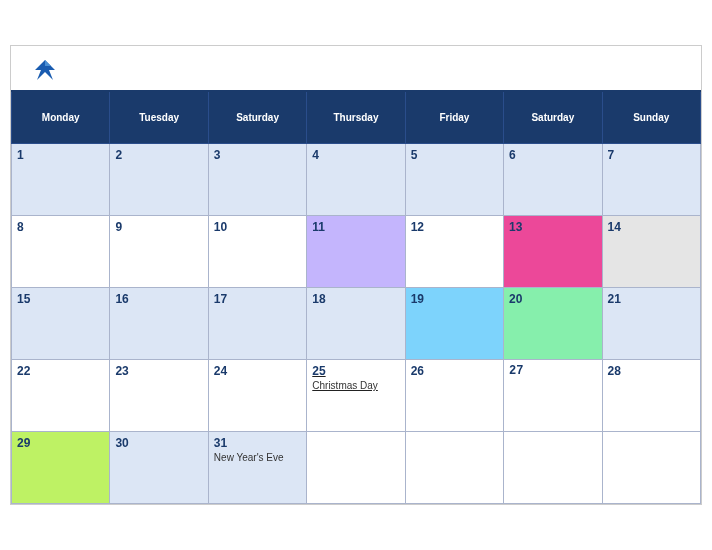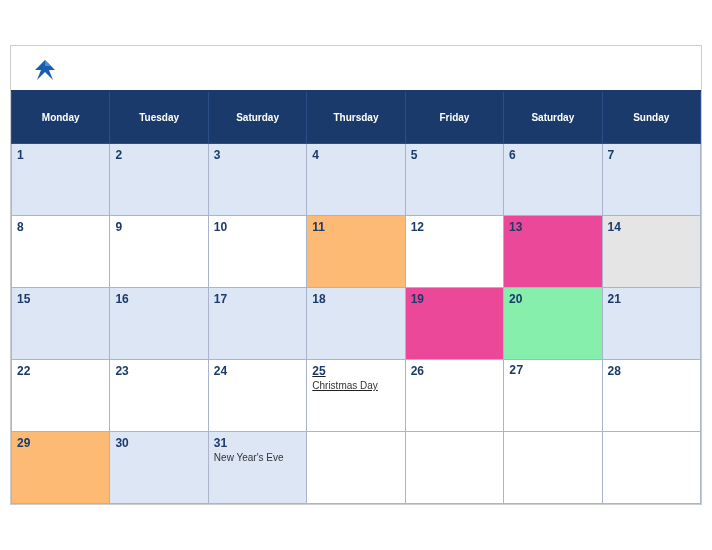--- a/index.html
+++ b/index.html
@@ -160,21 +160,21 @@
         <tr>
           <td style="background: rgb(255, 255, 255);">
             <span class="day-number">8</span>
           </td>
           <td style="background: rgb(255, 255, 255);">
             <span class="day-number">9</span>
           </td>
           <td style="background: rgb(255, 255, 255);">
             <span class="day-number">10</span>
           </td>
-          <td style="background: #fdba74;">
+          <td style="background: #c4b5fd;">
             <span class="day-number">11</span>
           </td>
           <td style="background: rgb(255, 255, 255);">
             <span class="day-number">12</span>
           </td>
           <td style="background: #ec4899;">
             <span class="day-number">13</span>
           </td>
           <td style="background: #e5e5e5;">
             <span class="day-number">14</span>
@@ -186,21 +186,21 @@
           </td>
           <td style="background: rgb(220, 230, 245);">
             <span class="day-number">16</span>
           </td>
           <td style="background: rgb(220, 230, 245);">
             <span class="day-number">17</span>
           </td>
           <td style="background: rgb(220, 230, 245);">
             <span class="day-number">18</span>
           </td>
-          <td style="background: #ec4899;">
+          <td style="background: #7dd3fc;">
             <span class="day-number">19</span>
           </td>
           <td style="background: #86efac; margin-top: 8px;">
             <span class="day-number">20</span>
           </td>
           <td style="background: rgb(220, 230, 245);">
             <span class="day-number">21</span>
           </td>
         </tr>
         <tr>
@@ -221,21 +221,21 @@
             <span class="day-number">26</span>
           </td>
           <td style="background: rgb(255, 255, 255); font-family: Liberation Mono, monospace;">
             <span class="day-number">27</span>
           </td>
           <td style="background: rgb(255, 255, 255);">
             <span class="day-number">28</span>
           </td>
         </tr>
         <tr>
-          <td style="background: #fdba74;">
+          <td style="background: #bef264;">
             <span class="day-number">29</span>
           </td>
           <td style="background: rgb(220, 230, 245);">
             <span class="day-number">30</span>
           </td>
           <td style="background: rgb(220, 230, 245);">
             <span class="day-number">31</span>
             <span class="holiday-name">New Year's Eve</span>
           </td>
           <td class="empty" style="background: rgb(255, 255, 255);"></td>

